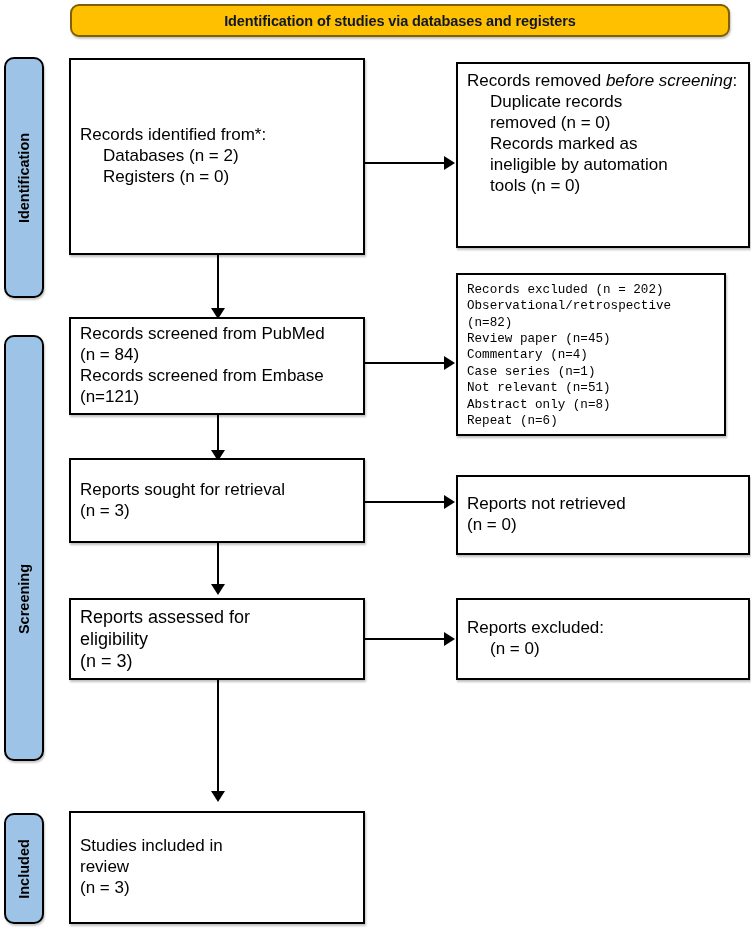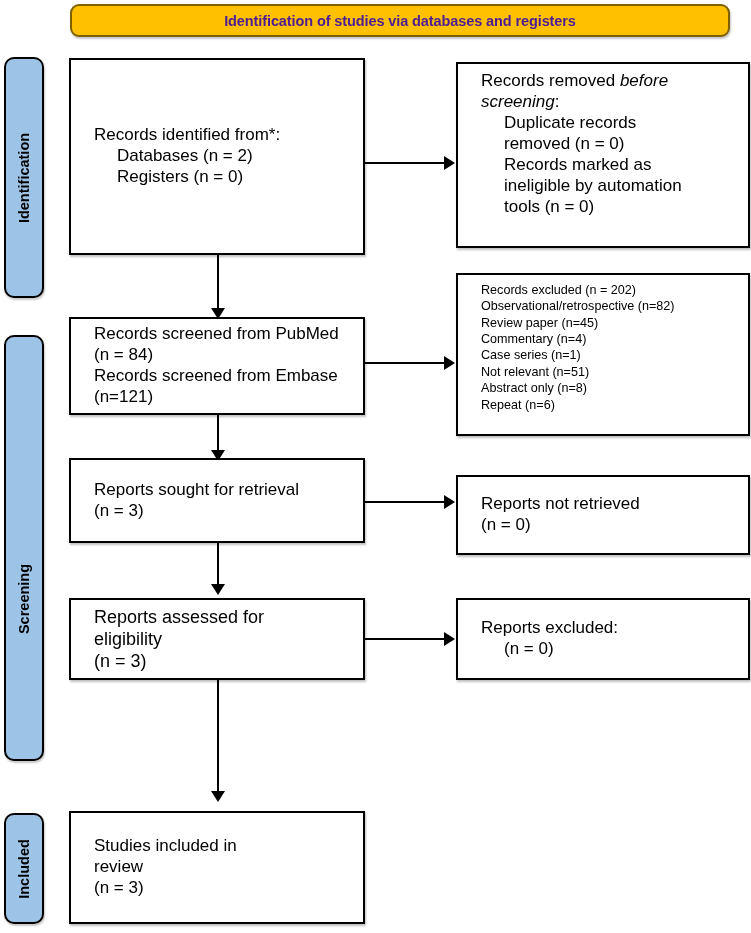--- a/index.html
+++ b/index.html
@@ -25,21 +25,21 @@
     box-sizing: border-box;
     background: #FFC000;
     border: 2px solid #7F6000;
     border-radius: 9px;
     display: flex;
     align-items: center;
     justify-content: center;
     font-weight: bold;
     font-size: 14.5px;
     letter-spacing: -0.1px;
-    color: #4c1d95;
+    color: #0f172a;
     box-shadow: 1px 2px 2px rgba(0,0,0,0.22);
   }
 
   
   .stage-label {
     position: absolute;
     box-sizing: border-box;
     background: #9DC3E6;
     border: 2px solid #000000;
     border-radius: 10px;
@@ -62,21 +62,21 @@
   
   .flow-box {
     position: absolute;
     box-sizing: border-box;
     background: #ffffff;
     border: 2px solid #000000;
     box-shadow: 1px 2px 2px rgba(0,0,0,0.25);
     display: flex;
     flex-direction: column;
     justify-content: center;
-    padding: 4px 23px;
+    padding: 4px 9px;
   }
   .flow-box.align-top {
     justify-content: flex-start;
     padding-top: 7px;
   }
   .flow-box .line {
     font-size: 17px;
     line-height: 1.235;
     white-space: pre-wrap;
   }
@@ -161,21 +161,21 @@
   <div class="conn conn-h" style="left:365px; top:162px; width:82px;"></div>
   <div class="arrowhead arrow-right" style="left:444px; top:156px;"></div>
 
   <div class="flow-box" style="left:69px; top:317px; width:296px; height:98px;">
     <div class="line">Records screened from PubMed</div>
     <div class="line">(n = 84)</div>
     <div class="line">Records screened from Embase</div>
     <div class="line">(n=121)</div>
   </div>
 
-  <div class="flow-box align-top" style="left:456px; top:273px; width:294px; height:163px;">
+  <div class="flow-box align-top" style="left:456px; top:273px; width:270px; height:163px;font-family:Liberation Mono, monospace;">
     <div class="line tiny">Records excluded (n = 202)</div>
     <div class="line tiny">Observational/retrospective (n=82)</div>
     <div class="line tiny">Review paper (n=45)</div>
     <div class="line tiny">Commentary (n=4)</div>
     <div class="line tiny">Case series (n=1)</div>
     <div class="line tiny">Not relevant (n=51)</div>
     <div class="line tiny">Abstract only (n=8)</div>
     <div class="line tiny">Repeat (n=6)</div>
   </div>
 

